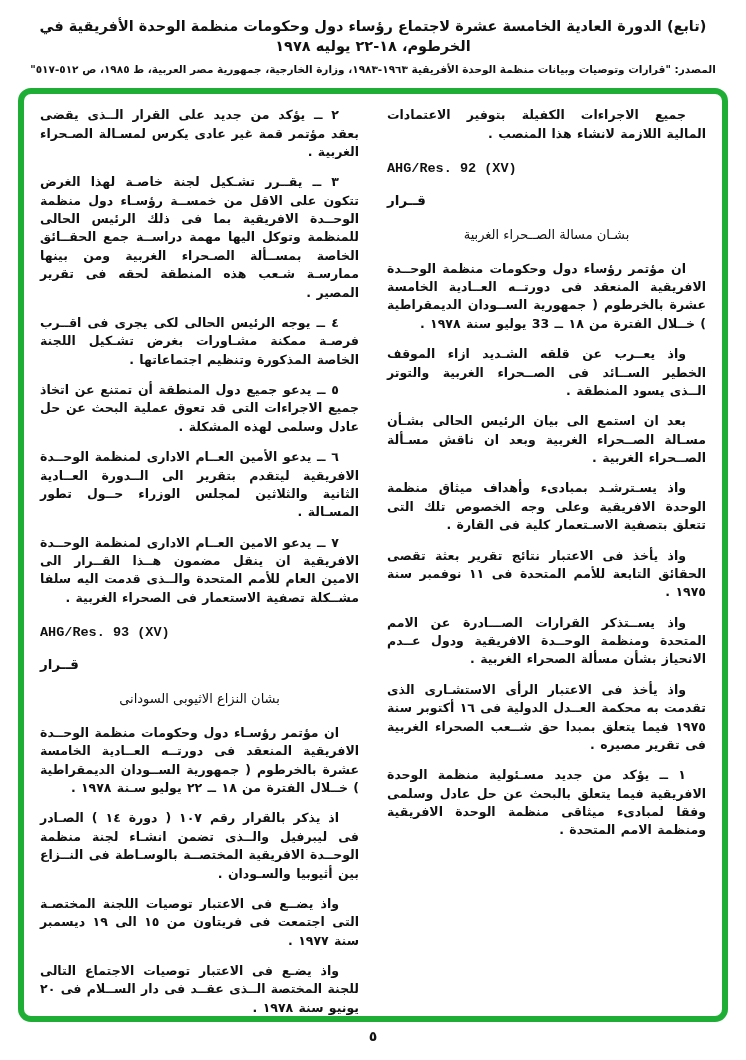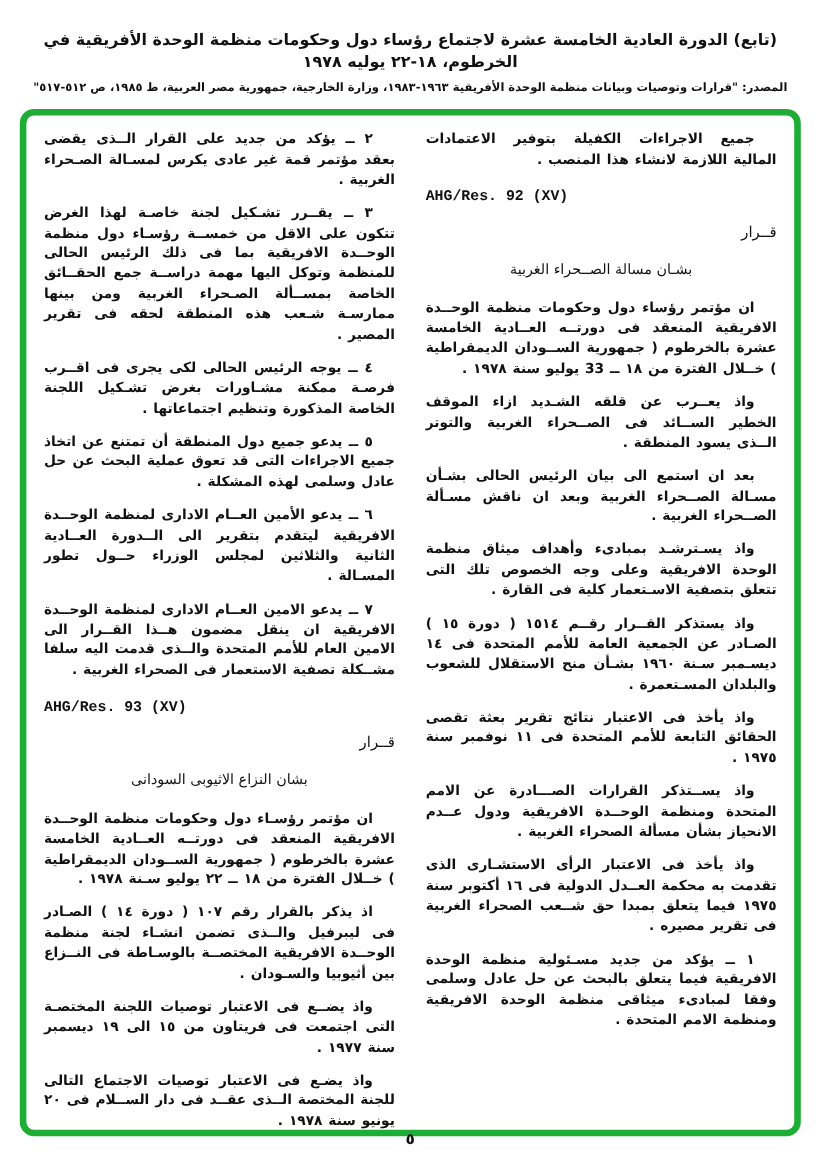--- a/index.html
+++ b/index.html
@@ -7,21 +7,21 @@
     position:relative;
     width:746px;height:1060px;
     background:#ffffff;
     font-family:"DejaVu Sans","Liberation Sans",sans-serif;
     color:#111;
     overflow:hidden;
   }
   .header{
     direction:rtl;
     text-align:center;
-    padding-top:28px;
+    padding-top:17px;
   }
   .header-line1{
     font-size:14.5px;
     font-weight:bold;
     line-height:1.35;
     padding:0 26px;
   }
   .header-line2{
     font-size:10.5px;
     font-weight:bold;
@@ -56,22 +56,22 @@
   .block.code{
     direction:ltr;
     text-align:left;
     font-family:Liberation Mono, monospace;
     font-weight:bold;
     font-size:13.5px;
     margin:16px 0 12px 0;
     text-indent:0;
   }
   .block.heading{
-    text-align:right;
-    font-weight:normal;
+    text-align:left;
+    font-weight:bold;
     font-size:13.5px;
     margin:4px 0 14px 0;
   }
   .block.subheading{
     text-align:center;
     font-weight:normal;
     font-size:13px;
     margin:0 0 16px 0;
   }
   .pagenum{
@@ -96,21 +96,20 @@
   <div class="frame" style="border-color: rgb(31, 174, 53);">
     <div class="col" id="col-right">
         <div class="block para">جميع الاجراءات الكفيلة بتوفير الاعتمادات المالية اللازمة لانشاء هذا المنصب .</div>
         <div class="block code">AHG/Res. 92 (XV)</div>
         <div class="block heading">قــرار</div>
         <div class="block subheading">بشـان مسالة الصــحراء الغربية</div>
         <div class="block para">ان مؤتمر رؤساء دول وحكومات منظمة الوحــدة الافريقية المنعقد فى دورتــه العــادية الخامسة عشرة بالخرطوم ( جمهورية الســودان الديمقراطية ) خــلال الفترة من ١٨ ــ 33 يوليو سنة ١٩٧٨ .</div>
         <div class="block para">واذ يعــرب عن قلقه الشـديد ازاء الموقف الخطير الســائد فى الصــحراء الغربية والتوتر الــذى يسود المنطقة .</div>
         <div class="block para">بعد ان استمع الى بيان الرئيس الحالى بشـأن مسـالة الصــحراء الغربية وبعد ان ناقش مسـألة الصــحراء الغربية .</div>
         <div class="block para">واذ يسـترشـد بمبادىء وأهداف ميثاق منظمة الوحدة الافريقية وعلى وجه الخصوص تلك التى تتعلق بتصفية الاسـتعمار كلية فى القارة .</div>
-        <div class="block para">واذ يستذكر القــرار رقــم ١٥١٤ ( دورة ١٥ ) الصـادر عن الجمعية العامة للأمم المتحدة فى ١٤ ديسـمبر سـنة ١٩٦٠ بشـأن منح الاستقلال للشعوب والبلدان المسـتعمرة .</div>
         <div class="block para">واذ يأخذ فى الاعتبار نتائج تقرير بعثة تقصى الحقائق التابعة للأمم المتحدة فى ١١ نوفمبر سنة ١٩٧٥ .</div>
         <div class="block para">واذ يســتذكر القرارات الصـــادرة عن الامم المتحدة ومنظمة الوحــدة الافريقية ودول عــدم الانحياز بشأن مسألة الصحراء الغربية .</div>
         <div class="block para">واذ يأخذ فى الاعتبار الرأى الاستشـارى الذى تقدمت به محكمة العــدل الدولية فى ١٦ أكتوبر سنة ١٩٧٥ فيما يتعلق بمبدا حق شــعب الصحراء الغربية فى تقرير مصيره .</div>
         <div class="block para">١ ــ يؤكد من جديد مسـئولية منظمة الوحدة الافريقية فيما يتعلق بالبحث عن حل عادل وسلمى وفقا لمبادىء ميثاقى منظمة الوحدة الافريقية ومنظمة الامم المتحدة .</div>
       </div>
     <div class="col" id="col-left">
         <div class="block para">٢ ــ يؤكد من جديد على القرار الــذى يقضى بعقد مؤتمر قمة غير عادى يكرس لمسـالة الصـحراء الغربية .</div>
         <div class="block para">٣ ــ يقــرر تشـكيل لجنة خاصـة لهذا الغرض تتكون على الاقل من خمســة رؤسـاء دول منظمة الوحــدة الافريقية بما فى ذلك الرئيس الحالى للمنظمة وتوكل اليها مهمة دراســة جمع الحقــائق الخاصة بمســألة الصـحراء الغربية ومن بينها ممارسـة شـعب هذه المنطقة لحقه فى تقرير المصير .</div>
         <div class="block para">٤ ــ يوجه الرئيس الحالى لكى يجرى فى اقــرب فرصـة ممكنة مشـاورات بغرض تشـكيل اللجنة الخاصة المذكورة وتنظيم اجتماعاتها .</div>
         <div class="block para">٥ ــ يدعو جميع دول المنطقة أن تمتنع عن اتخاذ جميع الاجراءات التى قد تعوق عملية البحث عن حل عادل وسلمى لهذه المشكلة .</div>

